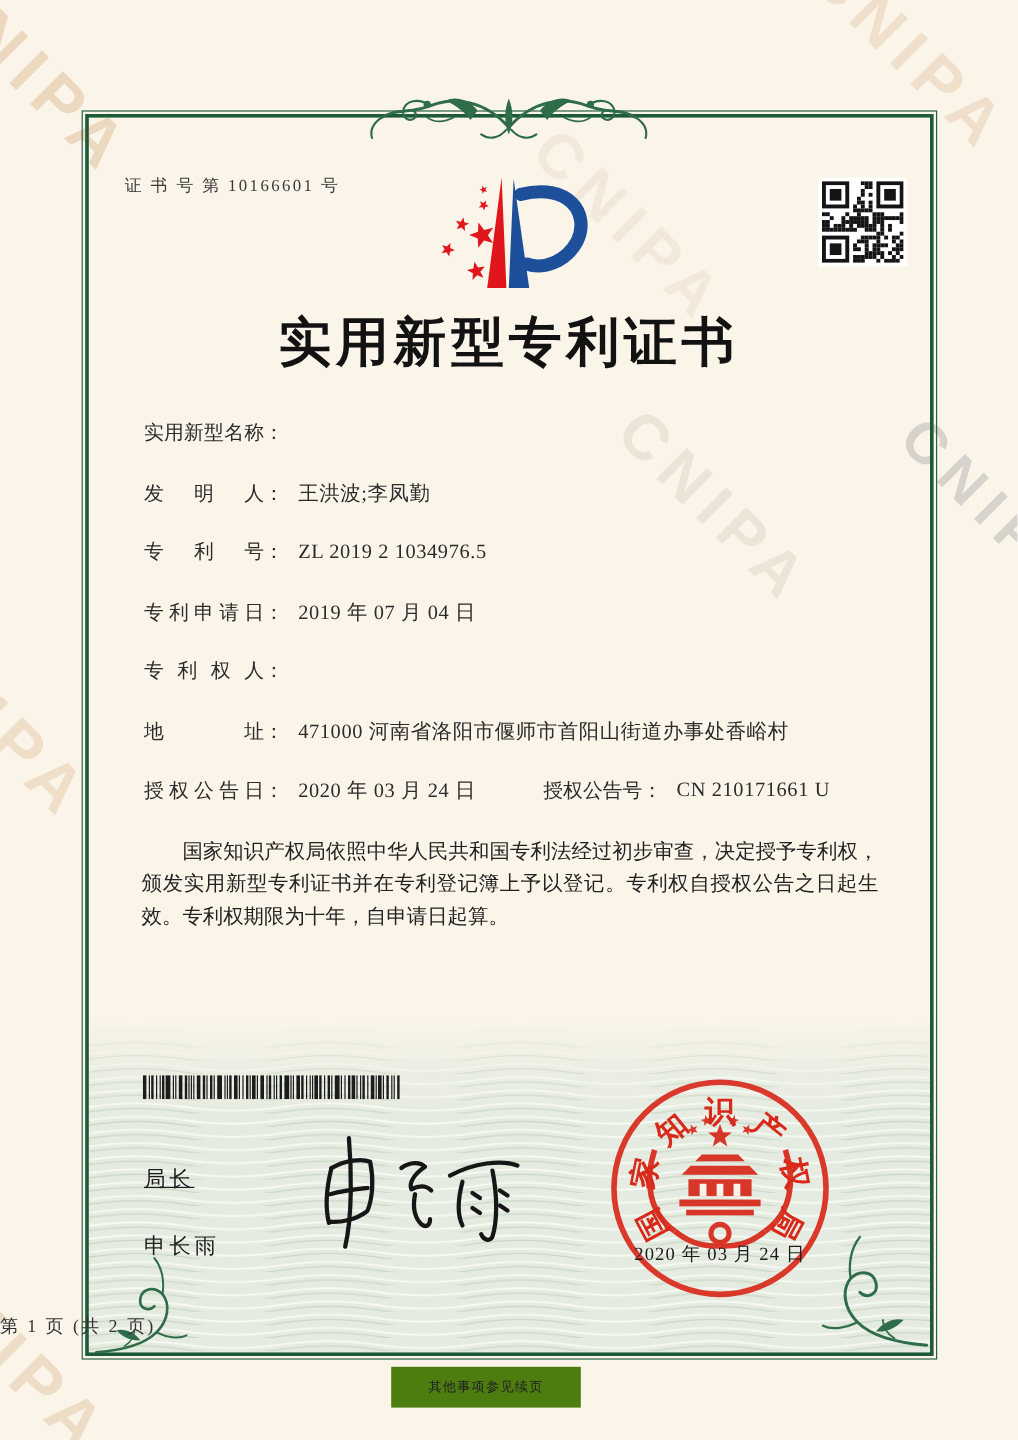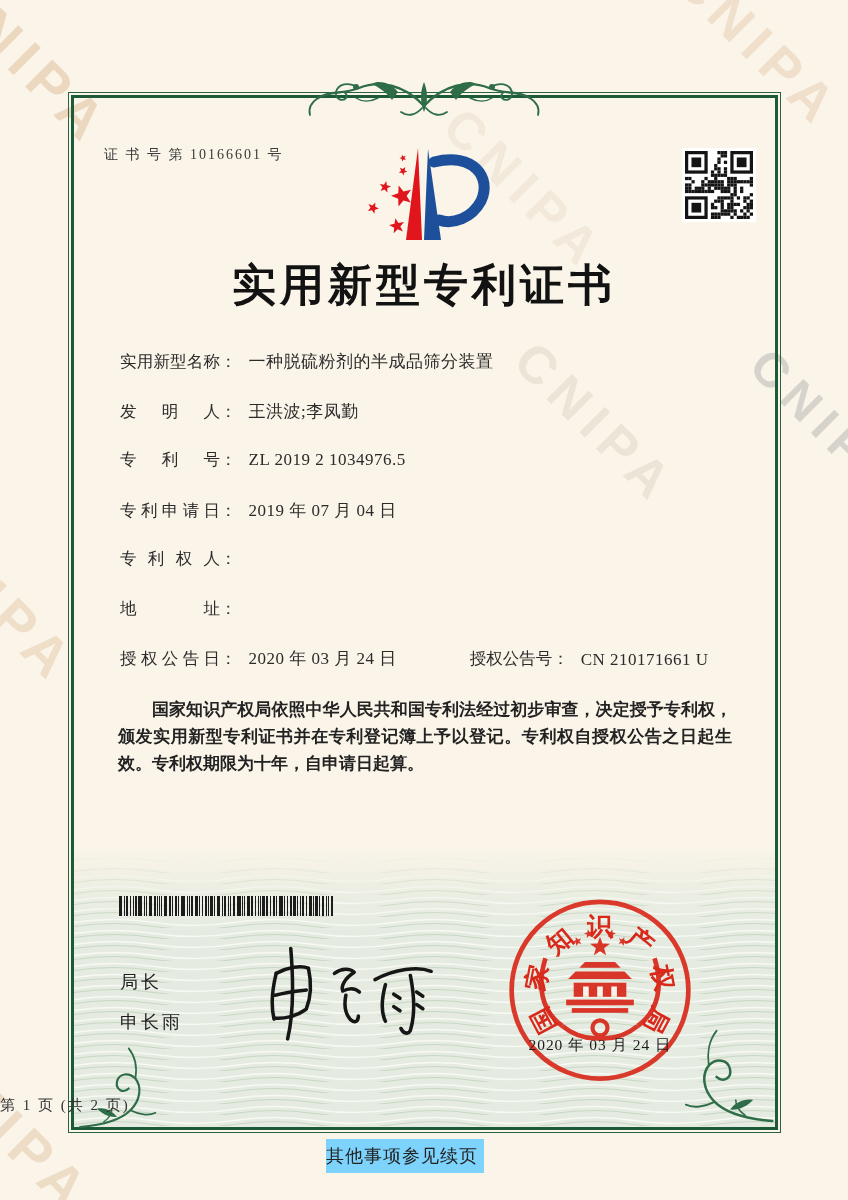--- a/index.html
+++ b/index.html
@@ -39,41 +39,41 @@
   .title{
     position:absolute;left:0;right:0;top:256px;z-index:5;
     text-align:center;font-size:44px;font-weight:bold;
     letter-spacing:4px;color:#121212;font-family:Liberation Serif, serif;
   }
   .fields{position:absolute;left:120px;top:350px;width:610px;z-index:5;}
   .frow{display:flex;align-items:baseline;height:49.5px;font-size:16.5px;color:#2b2b2b;font-family:Liberation Serif, serif;}
   .flabel{display:inline-block;width:100px;text-align:justify;text-align-last:justify;}
   .fcolon{margin-right:12px;}
   .fvalue{font-size:17px;letter-spacing:0.5px;}
-  .pair2{margin-left:73px;display:flex;align-items:flex-end;}
+  .pair2{margin-left:56px;display:flex;align-items:flex-start;}
   .pair2 .flabel2{margin-right:0;}
   .body-text{
     position:absolute;left:118px;top:696px;width:614px;z-index:5;
-    font-size:17px;line-height:27px;text-align:justify;color:#222;font-weight:bold;
+    font-size:17px;line-height:27px;text-align:justify;color:#222;
   }
   .body-text p{margin:0;text-indent:2em;}
   .barcode{position:absolute;left:119px;top:896px;z-index:5;}
   .sig-block{position:absolute;left:120px;top:970px;z-index:5;font-size:18px;color:#1d1d1d;}
-  .sig-title{margin-bottom:16px;letter-spacing:3px;}
+  .sig-title{margin-bottom:32px;letter-spacing:3px;text-decoration:underline;}
   .sig-name{letter-spacing:3px;}
   .signature{position:absolute;left:254px;top:938px;z-index:5;}
   .seal{position:absolute;left:506px;top:896px;z-index:6;}
   .page-no{
     position:absolute;left:0;right:40px;top:1096px;z-index:5;
     font-size:15px;letter-spacing:2px;color:#333;
   }
   .cont-note{
     position:absolute;left:326px;top:1139px;width:158px;height:34px;z-index:5;
-    background:#7dd3fc;text-align:left;line-height:34px;
-    font-size:18px;letter-spacing:1px;color:#222;
+    background:#4d7c0f;text-align:center;line-height:34px;
+    font-size:11px;letter-spacing:1px;color:#222;
   }
 </style>
 </head>
 <body>
 
 <div class="page">
 
   <span class="wm" style="left:-28px;top:-40px;font-size:56px;color:rgba(224,192,156,0.55);">CNIPA</span>
   <span class="wm" style="left:706px;top:-52px;font-size:54px;color:rgba(224,192,156,0.40);">CNIPA</span>
   <span class="wm" style="left:474px;top:96px;font-size:52px;color:rgba(216,188,160,0.20);">CNIPA</span>
@@ -308,21 +308,20 @@
         <rect x="6.48" y="51.81" width="9.71" height="9.71" fill="#141414"></rect>
       </g>
   </svg>
 
   <div class="title">实用新型专利证书</div>
 
   <div class="fields">
     <div class="frow">
       <span class="flabel">实用新型名称</span>
         <span class="fcolon">：</span>
-      <span class="fvalue">一种脱硫粉剂的半成品筛分装置</span>
     </div>
     <div class="frow">
       <span class="flabel">发明人</span>
         <span class="fcolon">：</span>
       <span class="fvalue">王洪波;李凤勤</span>
     </div>
     <div class="frow">
       <span class="flabel">专利号</span>
         <span class="fcolon">：</span>
       <span class="fvalue">ZL 2019 2 1034976.5</span>
@@ -332,20 +331,21 @@
         <span class="fcolon">：</span>
       <span class="fvalue">2019 年 07 月 04 日</span>
     </div>
     <div class="frow">
       <span class="flabel">专利权人</span>
         <span class="fcolon">：</span>
     </div>
     <div class="frow">
       <span class="flabel">地址</span>
         <span class="fcolon">：</span>
+      <span class="fvalue">471000 河南省洛阳市偃师市首阳山街道办事处香峪村</span>
     </div>
     <div class="frow">
       <span class="flabel">授权公告日</span>
         <span class="fcolon">：</span>
       <span class="fvalue">2020 年 03 月 24 日</span>
       <span class="pair2">
         <span class="flabel2">授权公告号</span>
           <span class="fcolon">：</span>
         <span class="fvalue">CN 210171661 U</span>
       </span>

